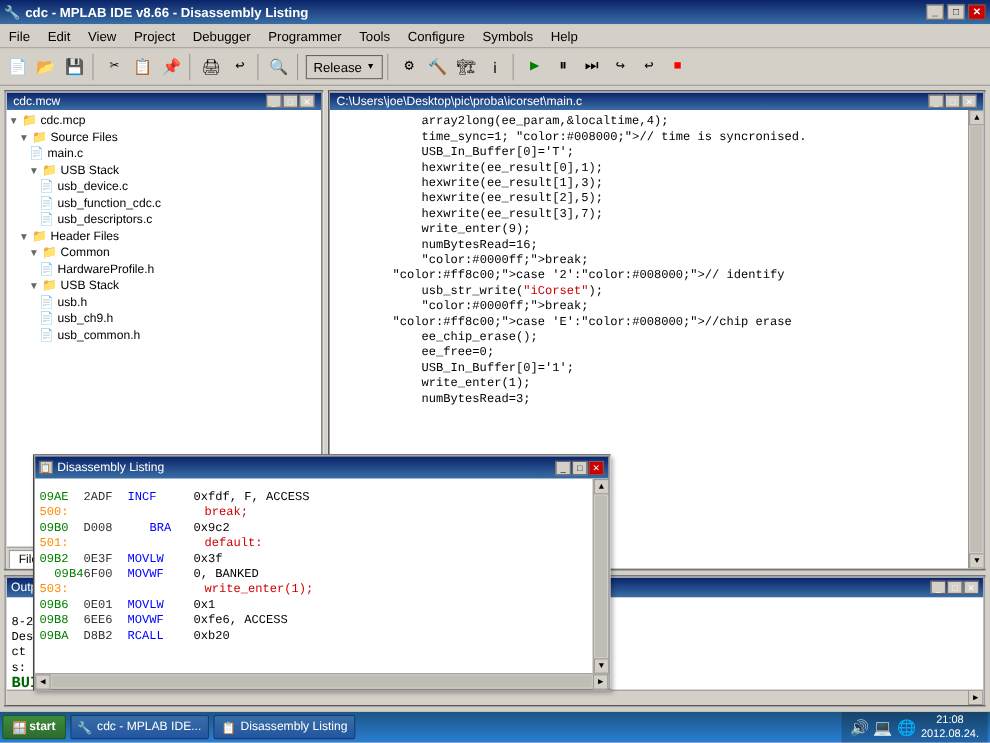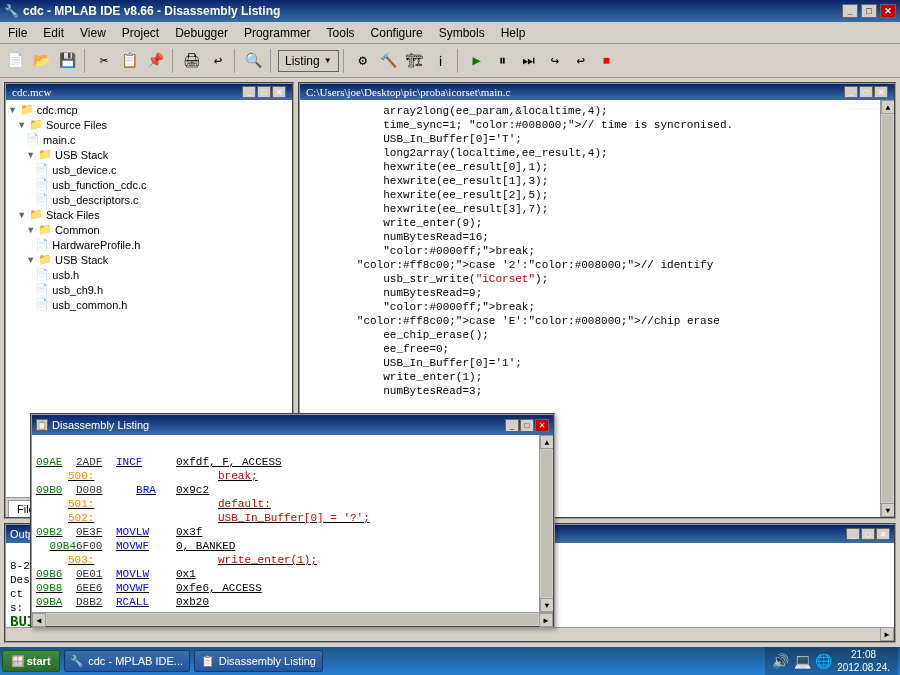--- a/index.html
+++ b/index.html
@@ -16,21 +16,21 @@
 
     
     .toolbar { background: #d4d0c8; height: 34px; display: flex; align-items: center; padding: 2px 4px; border-bottom: 1px solid #999; gap: 2px; }
     .tb-btn { width: 24px; height: 24px; background: #d4d0c8; border: 1px solid transparent; display: flex; align-items: center; justify-content: center; cursor: pointer; font-size: 14px; }
     .tb-separator { width: 4px; height: 24px; border-left: 1px solid #999; margin: 0 2px; }
     .release-btn { background: #d4d0c8; border: 1px solid #666; height: 22px; padding: 0 6px; display: flex; align-items: center; font-size: 12px; font-family: Arial, sans-serif; cursor: pointer; }
     .release-btn-arrow { margin-left: 4px; font-size: 8px; }
 
     
     .left-panel { width: 290px; min-width: 290px; background: white; border: 2px groove #999; margin: 4px 0 4px 4px; display: flex; flex-direction: column; overflow: hidden; }
-    .panel-title { background: linear-gradient(to bottom, #0a246a, #3a6ea5); color: white; padding: 2px 6px; font-family: Liberation Serif, serif; font-size: 11px; display: flex; align-items: center; justify-content: space-between; }
+    .panel-title { background: linear-gradient(to bottom, #0a246a, #3a6ea5); color: white; padding: 2px 6px; font-family: Liberation Sans, sans-serif; font-size: 11px; display: flex; align-items: center; justify-content: space-between; }
     .panel-ctrl-btns { display: flex; gap: 1px; }
     .panel-ctrl-btn { width: 14px; height: 12px; background: #d4d0c8; border: 1px solid #666; display: flex; align-items: center; justify-content: center; font-size: 8px; cursor: pointer; }
 
     .file-tree { flex: 1; overflow-y: auto; padding: 2px; font-family: Arial, sans-serif; font-size: 11px; }
     .tree-item { display: flex; align-items: center; padding: 1px 0; cursor: pointer; white-space: nowrap; }
 
     
     .tab-bar { display: flex; border-top: 1px solid #999; background: #d4d0c8; padding: 2px 2px 0; }
     .tab { padding: 2px 8px; background: #d4d0c8; border: 1px solid #999; border-bottom: none; font-family: Arial, sans-serif; font-size: 11px; cursor: pointer; margin-right: 2px; }
     .tab.active { background: white; }
@@ -46,27 +46,27 @@
 
     
     .disasm-window { position: absolute; top: 335px; left: 30px; width: 525px; height: 215px; background: white; border: 2px groove #999; box-shadow: 2px 2px 4px rgba(0,0,0,0.3); z-index: 10; display: flex; flex-direction: column; }
     .disasm-title { background: linear-gradient(to bottom, #0a246a, #3a6ea5); color: white; height: 20px; display: flex; align-items: center; padding: 0 4px; font-family: Arial, sans-serif; font-size: 11px; }
     .disasm-title-icon { margin-right: 4px; width: 12px; height: 12px; background: #d4d0c8; border: 1px solid #666; display: flex; align-items: center; justify-content: center; font-size: 8px; color: black; }
     .disasm-title-text { flex: 1; font-size: 11px; }
     .disasm-btns { display: flex; gap: 1px; }
     .disasm-btn { width: 14px; height: 13px; background: #d4d0c8; border: 1px solid #666; display: flex; align-items: center; justify-content: center; font-size: 8px; color: black; cursor: pointer; }
     .disasm-btn.close { background: #cc0000; color: white; }
     .disasm-content { flex: 1; overflow: auto; display: flex; }
-    .disasm-code { flex: 1; padding: 20px 4px; font-family: 'Courier New', monospace; font-size: 11px; overflow: auto; text-decoration: underline; }
+    .disasm-code { flex: 1; padding: 10px 4px; font-family: 'Courier New', monospace; font-size: 11px; overflow: auto; }
     .disasm-line { display: flex; line-height: 14px; white-space: pre; }
     .disasm-addr { color: #008000; min-width: 35px; }
     .disasm-hex { color: #333; min-width: 40px; }
     .disasm-instr { color: #0000ff; min-width: 70px; }
     .disasm-operand { color: black; }
-    .disasm-label { color: #ff8c00; margin-left: 32px; }
+    .disasm-label { color: #ff8c00; }
     .disasm-comment { color: #cc0000; }
 
     
     .output-panel { height: 120px; background: white; border: 2px groove #999; margin: 0 4px 4px 4px; display: flex; flex-direction: column; overflow: hidden; }
     .output-title { background: linear-gradient(to bottom, #0a246a, #3a6ea5); color: white; height: 18px; display: flex; align-items: center; padding: 0 4px; font-family: Arial, sans-serif; font-size: 11px; }
     .output-content { flex: 1; overflow-y: auto; padding: 2px 4px; font-family: 'Courier New', monospace; font-size: 11px; }
     .output-line { line-height: 14px; white-space: pre-wrap; }
     .output-success { color: #006600; font-weight: bold; font-size: 14px; }
     .output-scroll { display: flex; }
     .scroll-h { height: 14px; flex: 1; background: #d4d0c8; border-top: 1px solid #999; }
@@ -121,21 +121,21 @@
   <div class="tb-btn">✂</div>
   <div class="tb-btn">📋</div>
   <div class="tb-btn">📌</div>
   <div class="tb-separator"></div>
   <div class="tb-btn">🖨</div>
   <div class="tb-btn">↩</div>
   <div class="tb-separator"></div>
   <div class="tb-btn">🔍</div>
   <div class="tb-separator"></div>
   <div class="release-btn">
-    <span>Listing</span>
+    <span>Release</span>
     <span class="release-btn-arrow">▼</span>
   </div>
   <div class="tb-separator"></div>
   <div class="tb-btn" title="Build All">⚙</div>
   <div class="tb-btn" title="Make">🔨</div>
   <div class="tb-btn" title="Build">🏗</div>
   <div class="tb-btn">ℹ</div>
   <div class="tb-separator"></div>
   <div class="tb-btn" style="color:green;">▶</div>
   <div class="tb-btn">⏸</div>
@@ -158,21 +158,21 @@
         </div>
       </div>
       <div class="file-tree" id="file-tree">
           <div class="tree-item"><span style="color:#666;font-size:9px;">▼</span>&nbsp;<span style="color:#ffcc00;">📁</span>&nbsp;<span>cdc.mcp</span></div>
           <div class="tree-item">&nbsp;&nbsp;&nbsp;<span style="color:#666;font-size:9px;">▼</span>&nbsp;<span style="color:#ffcc00;">📁</span>&nbsp;<span>Source Files</span></div>
           <div class="tree-item">&nbsp;&nbsp;&nbsp;&nbsp;&nbsp;&nbsp;<span style="color:#4040ff;">📄</span>&nbsp;<span>main.c</span></div>
           <div class="tree-item">&nbsp;&nbsp;&nbsp;&nbsp;&nbsp;&nbsp;<span style="color:#666;font-size:9px;">▼</span>&nbsp;<span style="color:#ffcc00;">📁</span>&nbsp;<span>USB Stack</span></div>
           <div class="tree-item">&nbsp;&nbsp;&nbsp;&nbsp;&nbsp;&nbsp;&nbsp;&nbsp;&nbsp;<span style="color:#4040ff;">📄</span>&nbsp;<span>usb_device.c</span></div>
           <div class="tree-item">&nbsp;&nbsp;&nbsp;&nbsp;&nbsp;&nbsp;&nbsp;&nbsp;&nbsp;<span style="color:#4040ff;">📄</span>&nbsp;<span>usb_function_cdc.c</span></div>
           <div class="tree-item">&nbsp;&nbsp;&nbsp;&nbsp;&nbsp;&nbsp;&nbsp;&nbsp;&nbsp;<span style="color:#4040ff;">📄</span>&nbsp;<span>usb_descriptors.c</span></div>
-          <div class="tree-item">&nbsp;&nbsp;&nbsp;<span style="color:#666;font-size:9px;">▼</span>&nbsp;<span style="color:#ffcc00;">📁</span>&nbsp;<span>Stack Files</span></div>
+          <div class="tree-item">&nbsp;&nbsp;&nbsp;<span style="color:#666;font-size:9px;">▼</span>&nbsp;<span style="color:#ffcc00;">📁</span>&nbsp;<span>Header Files</span></div>
           <div class="tree-item">&nbsp;&nbsp;&nbsp;&nbsp;&nbsp;&nbsp;<span style="color:#666;font-size:9px;">▼</span>&nbsp;<span style="color:#ffcc00;">📁</span>&nbsp;<span>Common</span></div>
           <div class="tree-item">&nbsp;&nbsp;&nbsp;&nbsp;&nbsp;&nbsp;&nbsp;&nbsp;&nbsp;<span style="color:#4040ff;">📄</span>&nbsp;<span>HardwareProfile.h</span></div>
           <div class="tree-item">&nbsp;&nbsp;&nbsp;&nbsp;&nbsp;&nbsp;<span style="color:#666;font-size:9px;">▼</span>&nbsp;<span style="color:#ffcc00;">📁</span>&nbsp;<span>USB Stack</span></div>
           <div class="tree-item">&nbsp;&nbsp;&nbsp;&nbsp;&nbsp;&nbsp;&nbsp;&nbsp;&nbsp;<span style="color:#4040ff;">📄</span>&nbsp;<span>usb.h</span></div>
           <div class="tree-item">&nbsp;&nbsp;&nbsp;&nbsp;&nbsp;&nbsp;&nbsp;&nbsp;&nbsp;<span style="color:#4040ff;">📄</span>&nbsp;<span>usb_ch9.h</span></div>
           <div class="tree-item">&nbsp;&nbsp;&nbsp;&nbsp;&nbsp;&nbsp;&nbsp;&nbsp;&nbsp;<span style="color:#4040ff;">📄</span>&nbsp;<span>usb_common.h</span></div>
         </div>
       <div class="tab-bar">
         <div class="tab active">Files</div>
         <div class="tab">Symbols</div>
@@ -186,31 +186,29 @@
           <div class="panel-ctrl-btn">_</div>
           <div class="panel-ctrl-btn">□</div>
           <div class="panel-ctrl-btn">✕</div>
         </div>
       </div>
       <div class="right-split">
         <div class="right-code-area" id="code-area">
             <div class="code-line"><span>            array2long(ee_param,&amp;localtime,4);</span></div>
             <div class="code-line"><span>            time_sync=1; <span style="&lt;span">"color:#008000;"</span>&gt;// time is syncronised.</span></div>
             <div class="code-line"><span>            USB_In_Buffer[0]='T';</span></div>
-            <div class="code-line"><span>            long2array(localtime,ee_result,4);</span></div>
             <div class="code-line"><span>            hexwrite(ee_result[0],1);</span></div>
             <div class="code-line"><span>            hexwrite(ee_result[1],3);</span></div>
             <div class="code-line"><span>            hexwrite(ee_result[2],5);</span></div>
             <div class="code-line"><span>            hexwrite(ee_result[3],7);</span></div>
             <div class="code-line"><span>            write_enter(9);</span></div>
             <div class="code-line"><span>            numBytesRead=16;</span></div>
             <div class="code-line"><span>            <span style="&lt;span">"color:#0000ff;"</span>&gt;break;</span></div>
             <div class="code-line"><span>        <span style="&lt;span">"color:#ff8c00;"</span>&gt;case '2':</span> <span style="&lt;span">"color:#008000;"</span>&gt;// identify</div>
             <div class="code-line"><span>            usb_str_write(<span style="color:#cc0000;">"iCorset"</span>);</span></div>
-            <div class="code-line"><span>            numBytesRead=9;</span></div>
             <div class="code-line"><span>            <span style="&lt;span">"color:#0000ff;"</span>&gt;break;</span></div>
             <div class="code-line"><span>        <span style="&lt;span">"color:#ff8c00;"</span>&gt;case 'E':</span> <span style="&lt;span">"color:#008000;"</span>&gt;//chip erase</div>
             <div class="code-line"><span>            ee_chip_erase();</span></div>
             <div class="code-line"><span>            ee_free=0;</span></div>
             <div class="code-line"><span>            USB_In_Buffer[0]='1';</span></div>
             <div class="code-line"><span>            write_enter(1);</span></div>
             <div class="code-line"><span>            numBytesRead=3;</span></div>
           </div>
         <div class="scroll-v">
           <div class="scroll-btn">▲</div>
@@ -255,21 +253,20 @@
         <div class="disasm-btn">□</div>
         <div class="disasm-btn close">✕</div>
       </div>
     </div>
     <div class="disasm-content">
       <div class="disasm-code" id="disasm-code">
           <div class="disasm-line"><span class="disasm-addr" style="min-width:40px;">09AE</span><span class="disasm-hex" style="min-width:40px;">2ADF</span><span class="disasm-instr" style="min-width:60px;">INCF</span><span class="disasm-operand">0xfdf, F, ACCESS</span></div>
           <div class="disasm-line"><span class="disasm-label" style="min-width:40px;">500:</span><span style="min-width:40px;"></span><span style="min-width:70px;"></span><span class="disasm-comment">break;</span></div>
           <div class="disasm-line"><span class="disasm-addr" style="min-width:40px;">09B0</span><span class="disasm-hex" style="min-width:40px;">D008</span><span class="disasm-instr" style="min-width:60px;text-align:center;">BRA</span><span class="disasm-operand">0x9c2</span></div>
           <div class="disasm-line"><span class="disasm-label" style="min-width:40px;">501:</span><span style="min-width:40px;"></span><span style="min-width:70px;"></span><span class="disasm-comment">default:</span></div>
-          <div class="disasm-line"><span class="disasm-label" style="min-width:40px;">502:</span><span style="min-width:40px;"></span><span style="min-width:70px;"></span><span class="disasm-comment">USB_In_Buffer[0] = '?';</span></div>
           <div class="disasm-line"><span class="disasm-addr" style="min-width:40px;">09B2</span><span class="disasm-hex" style="min-width:40px;">0E3F</span><span class="disasm-instr" style="min-width:60px;">MOVLW</span><span class="disasm-operand">0x3f</span></div>
           <div class="disasm-line"><span class="disasm-addr" style="min-width:40px;text-align:right;">09B4</span><span class="disasm-hex" style="min-width:40px;">6F00</span><span class="disasm-instr" style="min-width:60px;">MOVWF</span><span class="disasm-operand">0, BANKED</span></div>
           <div class="disasm-line"><span class="disasm-label" style="min-width:40px;">503:</span><span style="min-width:40px;"></span><span style="min-width:70px;"></span><span class="disasm-comment">write_enter(1);</span></div>
           <div class="disasm-line"><span class="disasm-addr" style="min-width:40px;">09B6</span><span class="disasm-hex" style="min-width:40px;">0E01</span><span class="disasm-instr" style="min-width:60px;">MOVLW</span><span class="disasm-operand">0x1</span></div>
           <div class="disasm-line"><span class="disasm-addr" style="min-width:40px;">09B8</span><span class="disasm-hex" style="min-width:40px;">6EE6</span><span class="disasm-instr" style="min-width:60px;">MOVWF</span><span class="disasm-operand">0xfe6, ACCESS</span></div>
           <div class="disasm-line"><span class="disasm-addr" style="min-width:40px;">09BA</span><span class="disasm-hex" style="min-width:40px;">D8B2</span><span class="disasm-instr" style="min-width:60px;">RCALL</span><span class="disasm-operand">0xb20</span></div>
         </div>
       <div class="scroll-v">
         <div class="scroll-btn">▲</div>
         <div class="scroll-thumb"></div>

